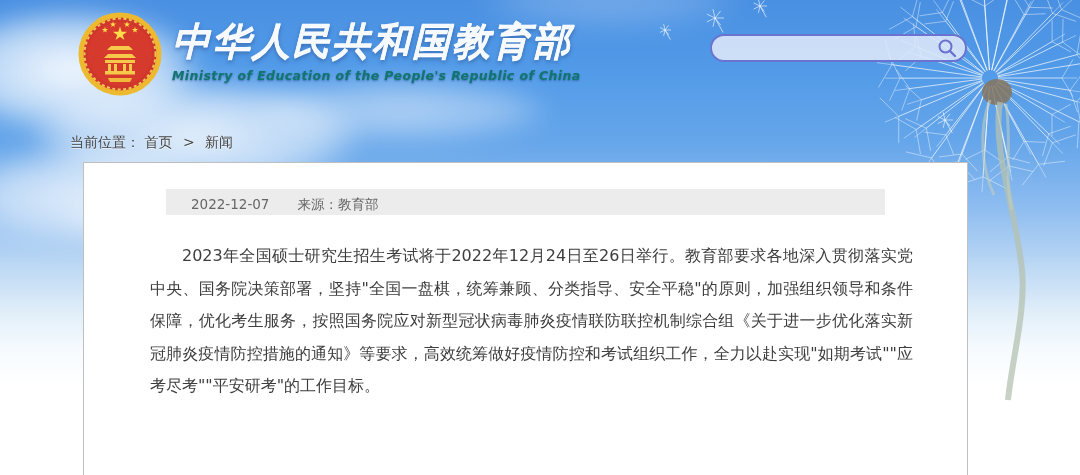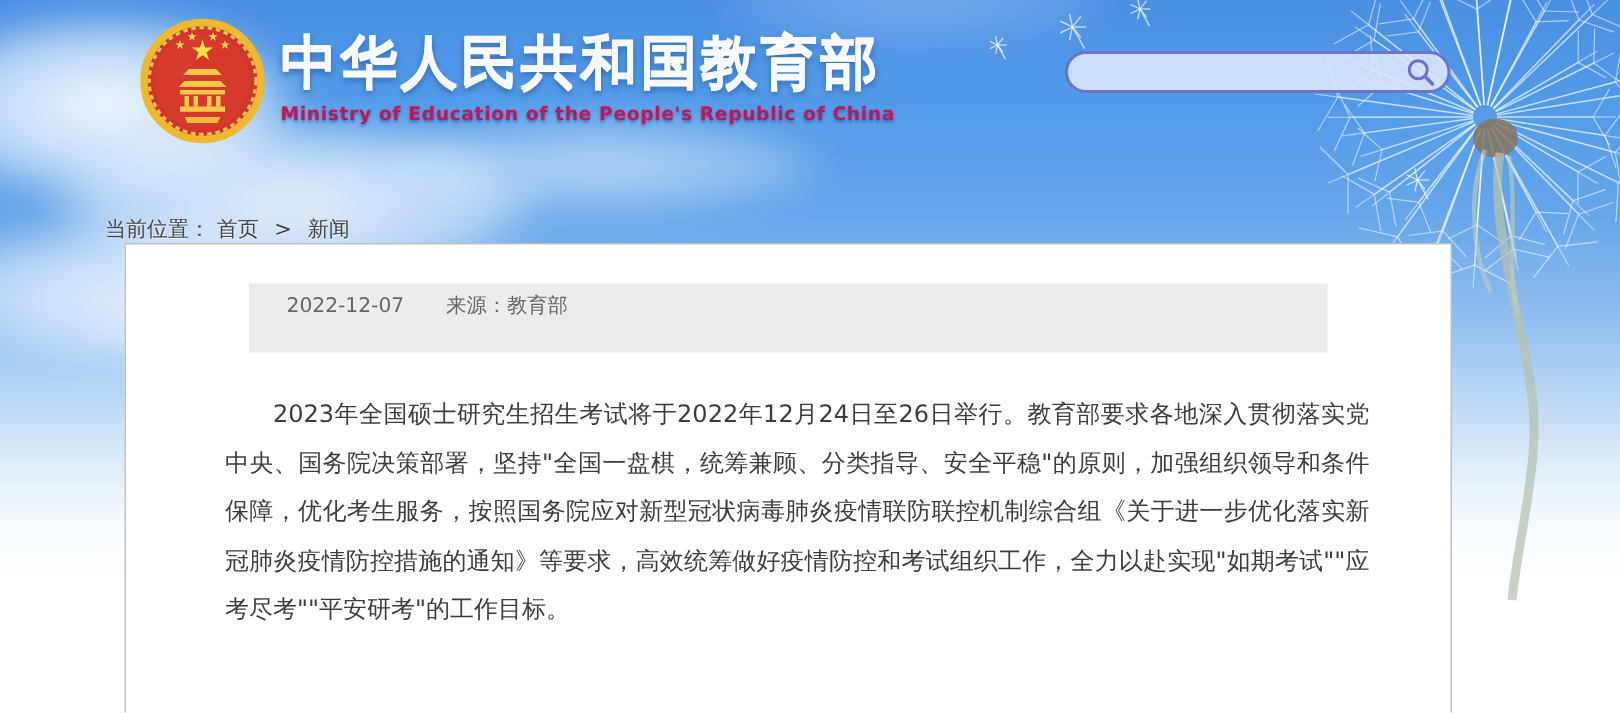--- a/index.html
+++ b/index.html
@@ -20,63 +20,63 @@
     background:radial-gradient(ellipse at center, rgba(255,255,255,.95) 0%, rgba(255,255,255,.55) 55%, rgba(255,255,255,0) 75%);
     pointer-events:none; }
   .c1 { left:-60px; top:10px;  width:260px; height:120px; }
   .c2 { left:30px;  top:80px;  width:330px; height:110px; opacity:.9; }
   .c3 { left:-40px; top:150px; width:240px; height:90px;  opacity:.8; }
   .c4 { left:250px; top:78px;  width:300px; height:64px;  opacity:.55; }
   .c5 { left:60px;  top:195px; width:180px; height:46px;  opacity:.5; }
   .c6 { left:480px; top:-30px; width:260px; height:60px;  opacity:.25; }
   #dandelion { position:absolute; right:0; top:0; pointer-events:none; }
   
-  .logo-wrap { position:absolute; left:93px; top:10px; width:460px; height:96px; display:flex; cursor:pointer; }
+  .logo-wrap { position:absolute; left:78px; top:10px; width:460px; height:96px; display:flex; cursor:pointer;font-style:italic; }
   #emblem { width:84px; height:84px; flex:0 0 84px; margin-top:2px; }
   .names { margin-left:10px; padding-top:10px; }
   .site-cn {
     font-size:38px; font-weight:bold; color:#f6faff; letter-spacing:2px;
     text-shadow:0 1px 0 #ffffff, 0 3px 4px rgba(38,77,140,.6);
     white-space:nowrap; line-height:1.15;
   }
   .site-en {
-    margin-top:4px; font-size:12.5px; font-weight:bold; color:#be185d;
+    margin-top:4px; font-size:12.5px; font-weight:bold; color:#0f766e;
     letter-spacing:.4px; text-shadow:0 1px 2px rgba(38,77,140,.65);
     white-space:nowrap;
   }
   
   .search {
     position:absolute; left:710px; top:34px; width:257px; height:28px;
     border:2px solid #6a74d0; border-radius:15px;
     background:rgba(222,232,249,.88);
     display:flex; align-items:center;
   }
   .search input {
     flex:1; height:100%; border:none; outline:none; background:transparent;
     padding:0 6px 0 14px; font-size:13px; color:#334;
   }
   .search .mag { width:30px; height:24px; flex:0 0 30px; cursor:pointer; display:flex; align-items:center; }
   
   .breadcrumb {
-    position:absolute; left:70px; top:144px; font-size:14px; color:#454545;
+    position:absolute; left:70px; top:134px; font-size:14px; color:#454545;
     text-shadow:0 1px 0 rgba(255,255,255,.6);
   }
   .breadcrumb a { color:#454545; text-decoration:none; cursor:pointer; }
   .breadcrumb .sep { margin:0 6px; }
   
   .card {
     position:absolute; left:83px; top:162px; width:885px; height:400px;
     background:#ffffff; border:1px solid #bfbfbf;
   }
   .art-title {
     margin-top:46px; text-align:center;
     font-size:19px; font-weight:bold; color:#404040; letter-spacing:.5px;
   }
   .date-bar {
-    margin:26px 0 0 82px; width:719px; height:46px; background:#ececec;
+    margin:26px 0 0 82px; width:719px; height:26px; background:#ececec;
     line-height:30px; padding-left:25px; font-size:13.5px; color:#666;
     white-space:nowrap;
   }
   .date-bar .src { margin-left:28px; }
   .art-body {
     margin:25px 54px 0 66px;
     font-size:16px; line-height:32.5px; color:#3d3d3d;
     text-align:justify;
   }
   .art-body p { text-indent:2em; }

